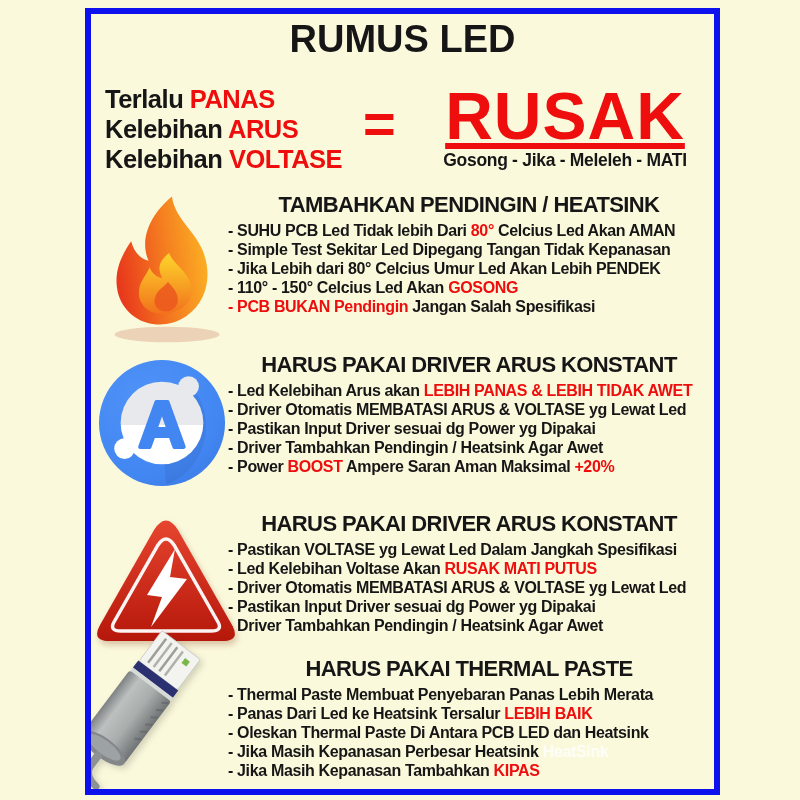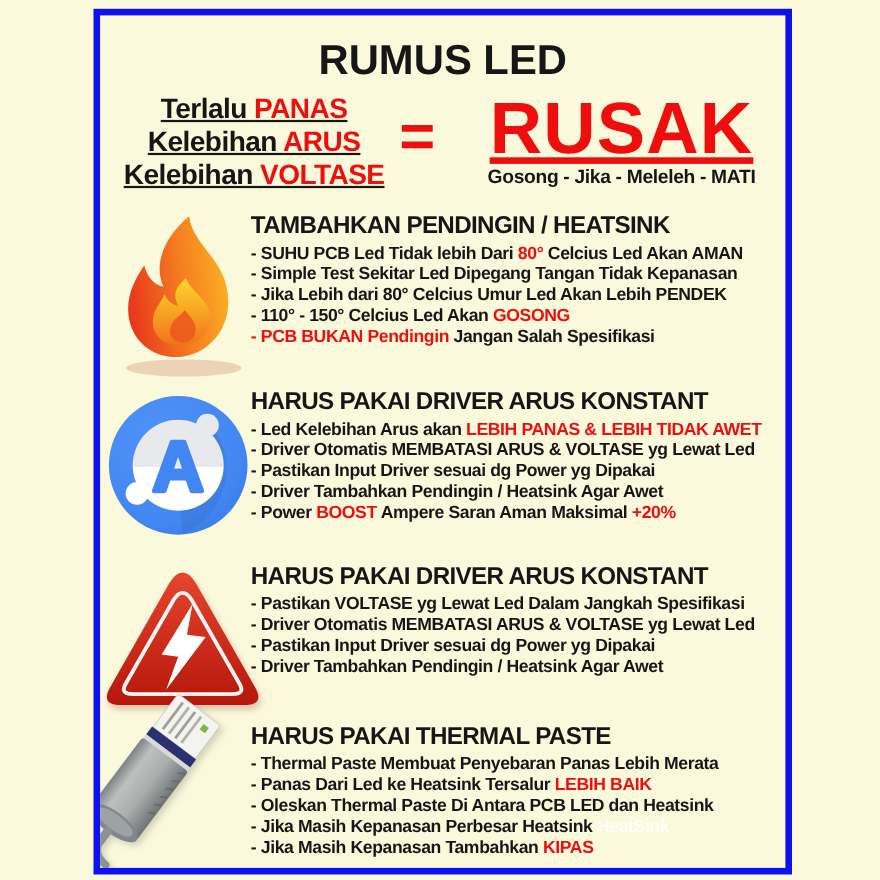--- a/index.html
+++ b/index.html
@@ -8,39 +8,39 @@
     background:var(--background,#fbf9dc);
     font-family:"Liberation Sans",sans-serif;font-weight:bold;
     color:var(--text_black,#161616);
   }
   .board{
     position:absolute;left:85px;top:8px;width:635px;height:787px;
     box-sizing:border-box;border:6px solid var(--border_blue,#0d11ee);
     background:var(--background,#fbf9dc);overflow:hidden;
   }
   .page-title{
-    position:absolute;top:20px;left:0;right:0;text-align:center;
+    position:absolute;top:4px;left:0;right:0;text-align:center;
     font-size:38px;letter-spacing:0px;color:var(--text_black,#161616);
   }
   
   .equation{position:absolute;top:66px;left:8px;right:8px;height:110px;}
-  .eq-left{position:absolute;left:6px;top:4px;width:252px;text-align:center;
-    font-size:25.5px;line-height:30px;letter-spacing:-0.5px;text-decoration:underline;}
+  .eq-left{position:absolute;left:6px;top:4px;width:252px;text-align:left;
+    font-size:25.5px;line-height:30px;letter-spacing:-0.5px;}
   .eq-equals{position:absolute;left:264px;top:16px;font-size:56px;line-height:56px;
     color:var(--accent_red,#ee0e0e);}
   .eq-result{position:absolute;left:328px;top:4px;width:276px;text-align:center;}
   .eq-rusak{font-size:66px;line-height:64px;letter-spacing:1px;color:var(--accent_red,#ee0e0e);text-decoration:underline;}
   .eq-sub{font-size:17.5px;line-height:20px;letter-spacing:-0.3px;margin-top:2px;
     color:var(--text_black,#161616);}
   
   .section{position:absolute;left:4px;right:4px;display:flex;align-items:flex-start;}
   .icon-col{flex:none;width:133px;position:relative;height:150px;}
   .text-col{flex:1;min-width:0;}
   .sec-title{font-size:22px;line-height:26px;letter-spacing:-0.6px;white-space:nowrap;
-    margin-bottom:3px;color:var(--text_black,#161616);}
+    margin-bottom:3px;color:var(--text_black,#161616);text-align:center;}
   .bullet{font-size:16px;line-height:19px;letter-spacing:-0.35px;white-space:nowrap;}
   .c-red{color:var(--accent_red,#ee0e0e);}
   .c-white{color:var(--watermark_white,#ffffff);opacity:.8;}
   .icon-col svg{position:absolute;}
   .flame-svg{left:6px;top:0px;}
   .amp-svg{left:2px;top:6px;}
   .tri-svg{left:-4px;top:2px;filter:drop-shadow(2px 4px 3px rgba(140,70,40,.30));}
   .tube-svg{left:-14px;top:-6px;filter:drop-shadow(3px 3px 3px rgba(90,90,80,.25));}
 </style>
 </head>
@@ -142,20 +142,21 @@
         </defs>
         <path fill="url(#triG)" d="M63 17 Q75 -2 87 17 L141 112 Q150 128 131 128 L19 128 Q0 128 9 112 Z"></path>
         <path fill="none" stroke="#ffffff" stroke-width="3.5" opacity="0.95" d="M67 32 Q75 20 83 32 L127 109 Q132 118 120 118 L30 118 Q18 118 23 109 Z"></path>
         <path fill="#ffffff" d="M84 36 L56 82 L71 84 L60 114 L96 66 L79 64 Z"></path>
       </svg>
     </div>
     <div class="text-col">
       <div class="sec-title">HARUS PAKAI DRIVER ARUS KONSTANT</div>
       <div class="bullets">
           <div class="bullet"><span>- Pastikan VOLTASE yg Lewat Led Dalam Jangkah Spesifikasi</span></div>
+          <div class="bullet"><span>- Led Kelebihan Voltase Akan </span><span class="c-red">RUSAK MATI PUTUS</span></div>
           <div class="bullet"><span>- Driver Otomatis MEMBATASI ARUS &amp; VOLTASE yg Lewat Led</span></div>
           <div class="bullet"><span>- Pastikan Input Driver sesuai dg Power yg Dipakai</span></div>
           <div class="bullet"><span>- Driver Tambahkan Pendingin / Heatsink Agar Awet</span></div>
         </div>
     </div>
   </div>
 
   <div class="section" style="top:642px;">
     <div class="icon-col">
       <svg class="tube-svg" width="170" height="152" viewBox="0 0 170 152" overflow="visible">

